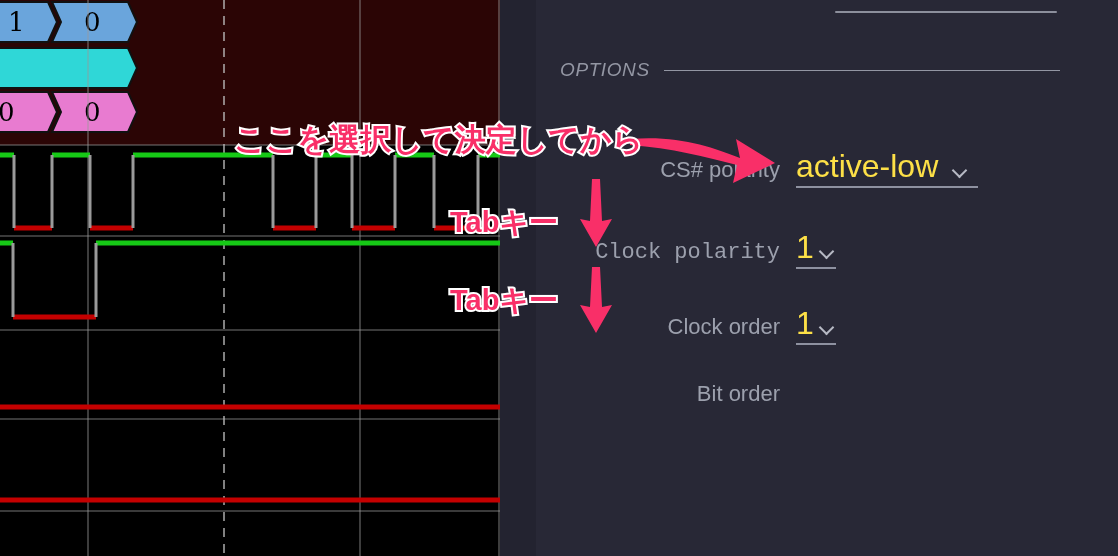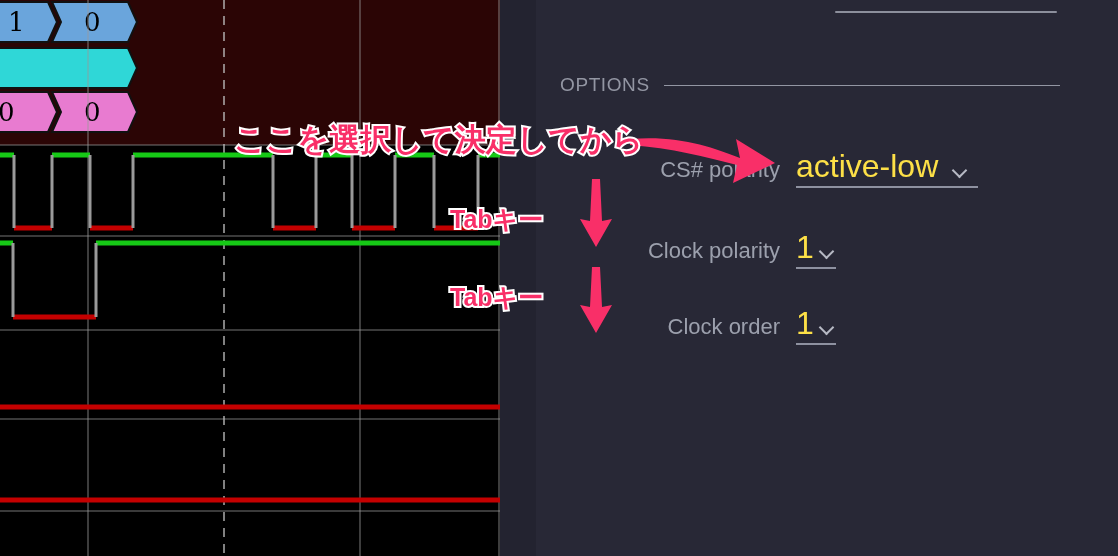--- a/index.html
+++ b/index.html
@@ -39,21 +39,21 @@
           border-bottom:2.4px solid #b6b9c4; transform:rotate(45deg); }
   .underline { position:absolute; height:1.5px; background:#8e91a0; }
 
   
   #anno { position:absolute; left:0; top:11px; width:1118px; height:556px;
           pointer-events:none; }
   .anno-text { position:absolute; color:#f92f68; font-weight:bold;
           white-space:nowrap;
           -webkit-text-stroke:4px #ffffff; paint-order:stroke fill; }
   .anno-jp { font-size:31px; }
-  .anno-tab { font-size:25px; }
+  .anno-tab { font-size:29px; }
 </style>
 </head>
 <body>
 
 <div id="app">
 
   <div id="wave">
     <div id="wave-decoded"></div>
 
     <svg id="wave-svg" width="500" height="556">
@@ -134,53 +134,54 @@
 
       <line x1="0" y1="407" x2="500" y2="407" stroke="#c40000" stroke-width="5"></line>
       <line x1="0" y1="500" x2="500" y2="500" stroke="#c40000" stroke-width="5"></line>
     </svg>
   </div>
 
   <div id="panel">
     <div id="panel-gutter"></div>
     <div id="top-rule"></div>
 
-    <div class="section-head" style="left:60px; top:74px; width:500px;">
+    <div class="section-head" style="left:60px; top:59px; width:500px;font-style:italic;">
       <span class="sh-label">OPTIONS</span>
       <span class="sh-rule" style="flex:1;"></span>
     </div>
 
     <div class="row" style="left:108px; top:148px;">
       <span class="lbl" style="width:172px;">CS# polarity</span>
       <span class="val-wrap">
         <span class="val">active-low</span>
         <span class="chev"></span>
         <span class="underline" style="left:0; top:38px; width:182px;"></span>
       </span>
     </div>
 
     <div class="row" style="left:88px; top:229px;">
-      <span class="lbl" style="width:192px;">Clock polarity</span>
+      <span class="lbl" style="width:192px;font-family:Liberation Mono, monospace;">Clock polarity</span>
       <span class="val-wrap">
         <span class="val">1</span>
         <span class="chev" style="margin-left:1px;"></span>
         <span class="underline" style="left:0; top:38px; width:40px;"></span>
       </span>
     </div>
 
     <div class="row" style="left:103px; top:305px;">
       <span class="lbl" style="width:177px;">Clock order</span>
       <span class="val-wrap">
         <span class="val">1</span>
         <span class="chev" style="margin-left:1px;"></span>
         <span class="underline" style="left:0; top:38px; width:40px;"></span>
       </span>
     </div>
 
     <div class="row" style="left:148px; top:381px;">
+      <span class="lbl" style="width:132px;">Bit order</span>
     </div>
 
   </div>
 
   <div id="anno">
 
     <svg width="1118" height="556" style="position:absolute;left:0;top:0;">
 
       <path d="M 630,128 C 678,124 712,136 740,147 L 736,128 L 775,152 L 733,172 L 737,154
                C 706,146 672,137 630,134 Z" fill="#f92f68"></path>

